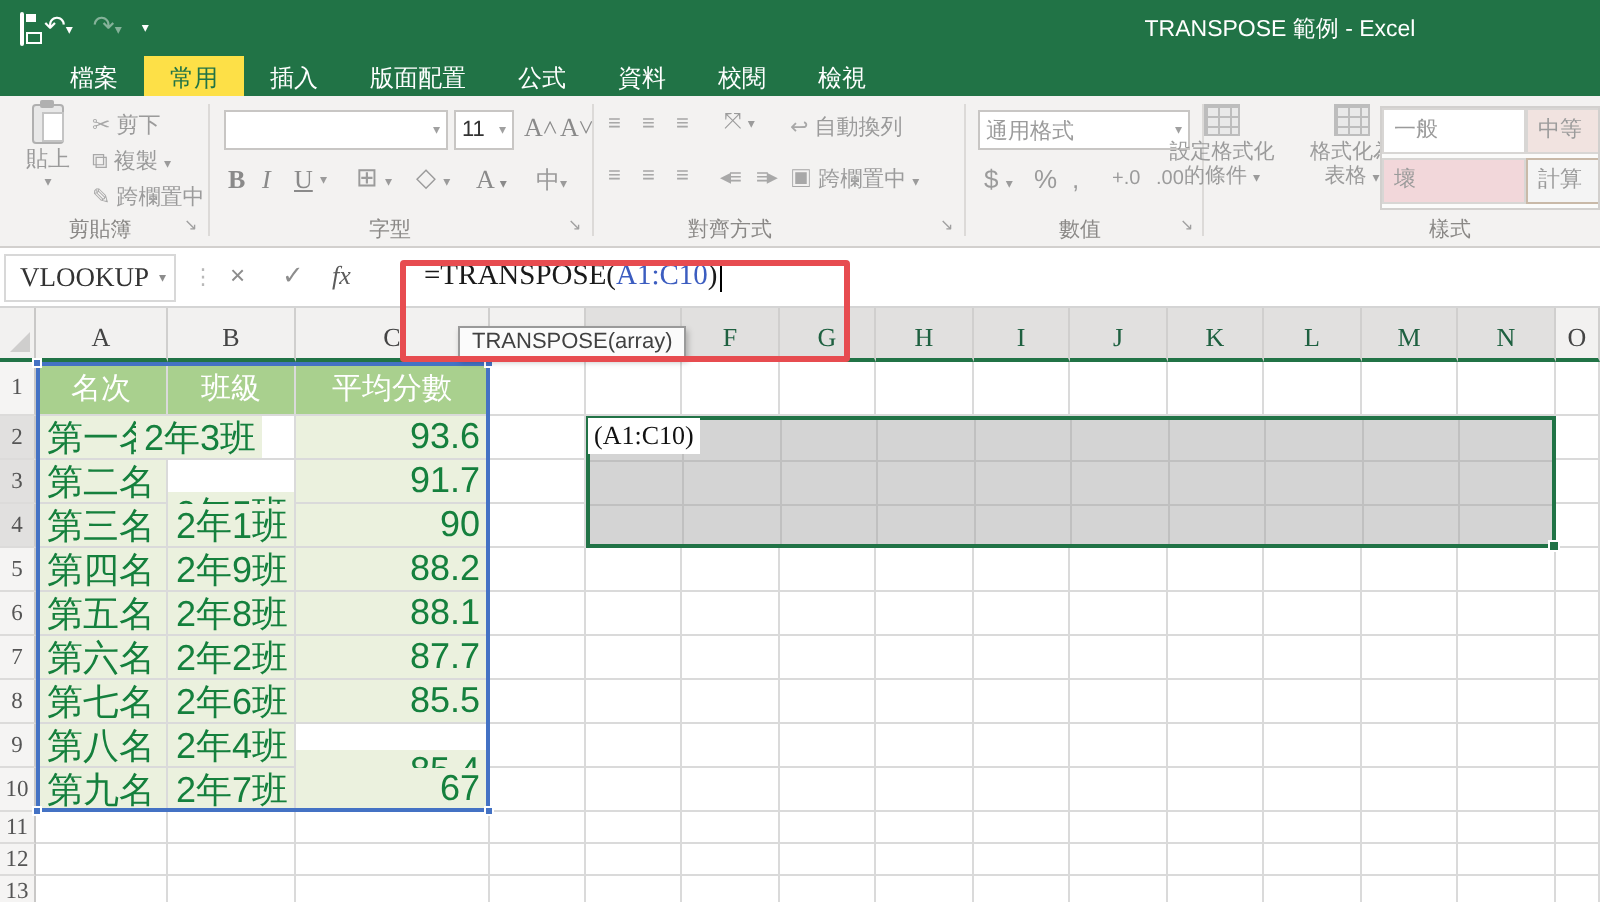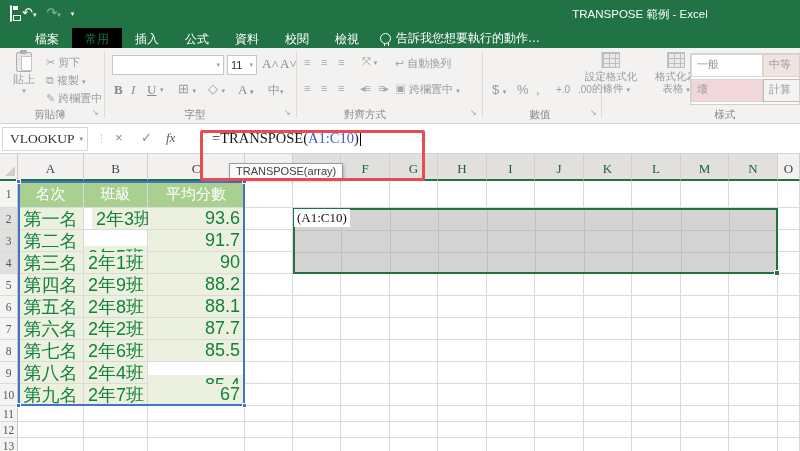--- a/index.html
+++ b/index.html
@@ -14,21 +14,21 @@
   .floppy { width:12px; height:12px; border:1.5px solid #fff; border-radius:1px; position:relative; }
   .floppy:before { content:""; position:absolute; left:2px; top:0; width:5px; height:4px; background:#fff; }
   .floppy:after { content:""; position:absolute; left:2px; bottom:0; width:6px; height:4px; border:1px solid #fff; }
   .dim { opacity:.45; }
   .mini-caret { font-size:7px; }
   #window-title { top:7px; left:560px; width:160px; text-align:center; color:#fff; font-size:11.5px; white-space:nowrap; }
 
   
   #tabrow { left:0; top:28px; width:800px; height:20px; background:#217346; display:flex; align-items:stretch; padding-left:22px; }
   .rtab { color:#fff; font-size:12px; padding:3px 13px 2px; white-space:nowrap; cursor:default; }
-  .rtab.active { background:#000000; color:#217346; }
+  .rtab.active { background:#fde047; color:#217346; }
   #tellme { display:flex; align-items:center; gap:5px; color:#fff; font-size:12px; padding-left:8px; white-space:nowrap; }
   .bulb { width:11px; height:11px; border:1.3px solid #fff; border-radius:50%; position:relative; }
   .bulb:after { content:""; position:absolute; left:3px; top:9px; width:3px; height:3px; border-left:1.3px solid #fff; border-right:1.3px solid #fff; }
 
   
   #ribbon { left:0; top:48px; width:800px; height:76px; background:#f3f2f1; border-bottom:1px solid #d2d0ce; font-size:11px; color:#9b9b9b; }
   .vsep { position:absolute; top:4px; width:1px; height:66px; background:#dcdad8; }
   .grp-label { position:absolute; top:60px; font-size:10.5px; color:#8a8886; text-align:center; }
   .launcher { position:absolute; top:60px; font-size:8px; color:#a0a0a0; }
   .icon-gray { color:#a8a8a8; }
@@ -90,28 +90,25 @@
     <span class="qat-btn mini-caret">▾</span>
   </div>
   <div id="window-title" class="abs">TRANSPOSE 範例 - Excel</div>
 </div>
 
 <div id="tabrow" class="abs">
 
   <div class="rtab">檔案</div>
     <div class="rtab active">常用</div>
     <div class="rtab">插入</div>
+    <div class="rtab">版面配置</div>
     <div class="rtab">公式</div>
     <div class="rtab">資料</div>
     <div class="rtab">校閱</div>
     <div class="rtab">檢視</div>
-    <div id="tellme">
-    <span class="bulb"></span>
-    <span>告訴我您想要執行的動作…</span>
-  </div>
 </div>
 
 <div id="ribbon" class="abs">
 
   <div class="ribbon-btn" style="left:8px;top:4px;width:32px;text-align:center;">
     <div class="clipboard-icon" style="margin:0 auto;"></div>
     <div>貼上</div>
     <div class="mini-caret">▾</div>
   </div>
   <div class="ribbon-btn" style="left:46px;top:7px;"><span class="icon-gray">✂</span> <span>剪下</span></div>
@@ -151,20 +148,24 @@
   <div class="ribbon-btn bars" style="left:304px;top:34px;">≡</div>
   <div class="ribbon-btn bars" style="left:321px;top:34px;">≡</div>
   <div class="ribbon-btn bars" style="left:338px;top:34px;">≡</div>
   <div class="ribbon-btn bars" style="left:360px;top:34px;">◂≡</div>
   <div class="ribbon-btn bars" style="left:378px;top:34px;">≡▸</div>
   <div class="ribbon-btn" style="left:395px;top:34px;"><span class="icon-gray">▣</span> <span>跨欄置中</span> <span class="mini-caret">▾</span></div>
   <div class="grp-label" style="left:330px;width:70px;">對齊方式</div>
   <div class="launcher" style="left:470px;">↘</div>
   <div class="vsep" style="left:482px;"></div>
 
+  <div class="combo" style="position:absolute;left:489px;top:7px;width:106px;height:20px;">
+    <span>通用格式</span>
+      <span class="car">▾</span>
+  </div>
   <div class="ribbon-btn" style="left:492px;top:34px;font-size:13px;"><span>$</span> <span class="mini-caret">▾</span></div>
   <div class="ribbon-btn" style="left:517px;top:34px;font-size:13px;">%</div>
   <div class="ribbon-btn" style="left:536px;top:34px;font-size:13px;">,</div>
   <div class="ribbon-btn" style="left:556px;top:36px;font-size:10px;">+.0</div>
   <div class="ribbon-btn" style="left:578px;top:36px;font-size:10px;">.00</div>
   <div class="grp-label" style="left:510px;width:60px;">數值</div>
   <div class="launcher" style="left:590px;">↘</div>
   <div class="vsep" style="left:601px;"></div>
 
   <div class="ribbon-btn two-line" style="left:578px;top:4px;width:66px;">
@@ -252,21 +253,21 @@
     <div class="gl" style="left: 18px; top: 185px; width: 782px; height: 1px;"></div>
     <div class="gl" style="left: 18px; top: 207px; width: 782px; height: 1px;"></div>
     <div class="gl" style="left: 18px; top: 229px; width: 782px; height: 1px;"></div>
     <div class="gl" style="left: 18px; top: 251px; width: 782px; height: 1px;"></div>
     <div class="gl" style="left: 18px; top: 267px; width: 782px; height: 1px;"></div>
     <div class="gl" style="left: 18px; top: 283px; width: 782px; height: 1px;"></div>
     <div class="cell hdr" style="left: 84px; top: 27px; width: 63px; height: 26px;">班級</div>
     <div class="cell hdr" style="left: 18px; top: 27px; width: 65px; height: 26px;">名次</div>
     <div class="cell hdr" style="left: 148px; top: 27px; width: 96px; height: 26px;">平均分數</div>
     <div class="cell data ca" style="left: 18px; top: 54px; width: 65px; height: 21px;">第一名</div>
-    <div class="cell data cb" style="left: 68px; top: 54px; width: 63px; height: 21px; margin-left: 24px;">2年3班</div>
+    <div class="cell data cb" style="left: 68px; top: 54px; width: 63px; height: 21px;">2年3班</div>
     <div class="cell data cc" style="left: 148px; top: 54px; width: 96px; height: 21px;">93.6</div>
     <div class="cell data ca" style="left: 18px; top: 76px; width: 65px; height: 21px;">第二名</div>
     <div class="cell data cb" style="left: 84px; top: 92px; width: 63px; height: 21px;">2年5班</div>
     <div class="cell data cc" style="left: 148px; top: 76px; width: 96px; height: 21px;">91.7</div>
     <div class="cell data ca" style="left: 18px; top: 98px; width: 65px; height: 21px;">第三名</div>
     <div class="cell data cb" style="left: 84px; top: 98px; width: 63px; height: 21px;">2年1班</div>
     <div class="cell data cc" style="left: 148px; top: 98px; width: 96px; height: 21px;">90</div>
     <div class="cell data ca" style="left: 18px; top: 120px; width: 65px; height: 21px;">第四名</div>
     <div class="cell data cb" style="left: 84px; top: 120px; width: 63px; height: 21px;">2年9班</div>
     <div class="cell data cc" style="left: 148px; top: 120px; width: 96px; height: 21px;">88.2</div>

